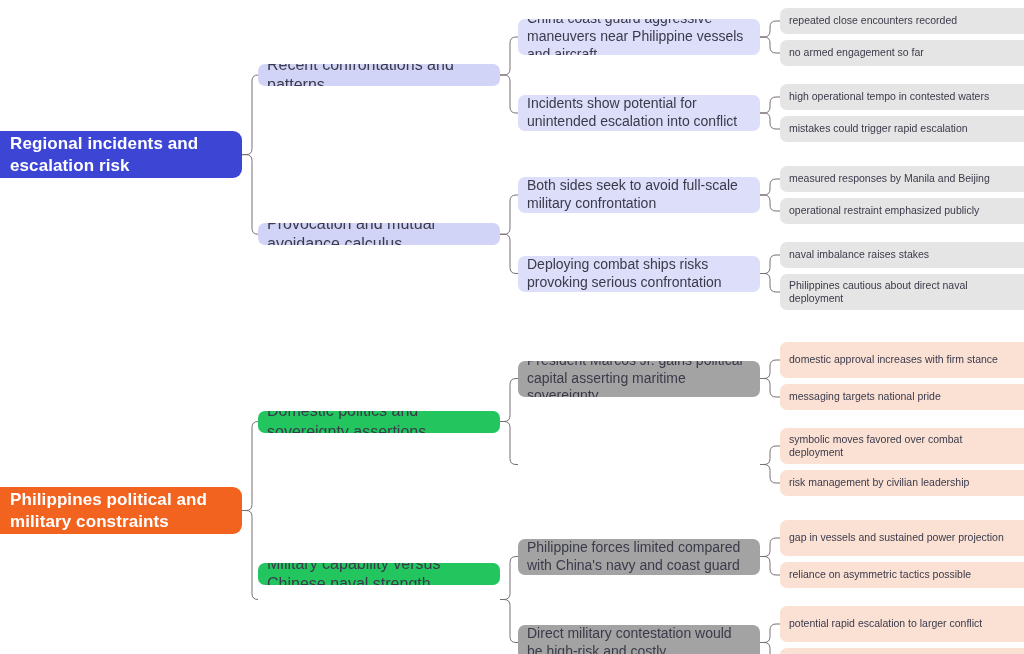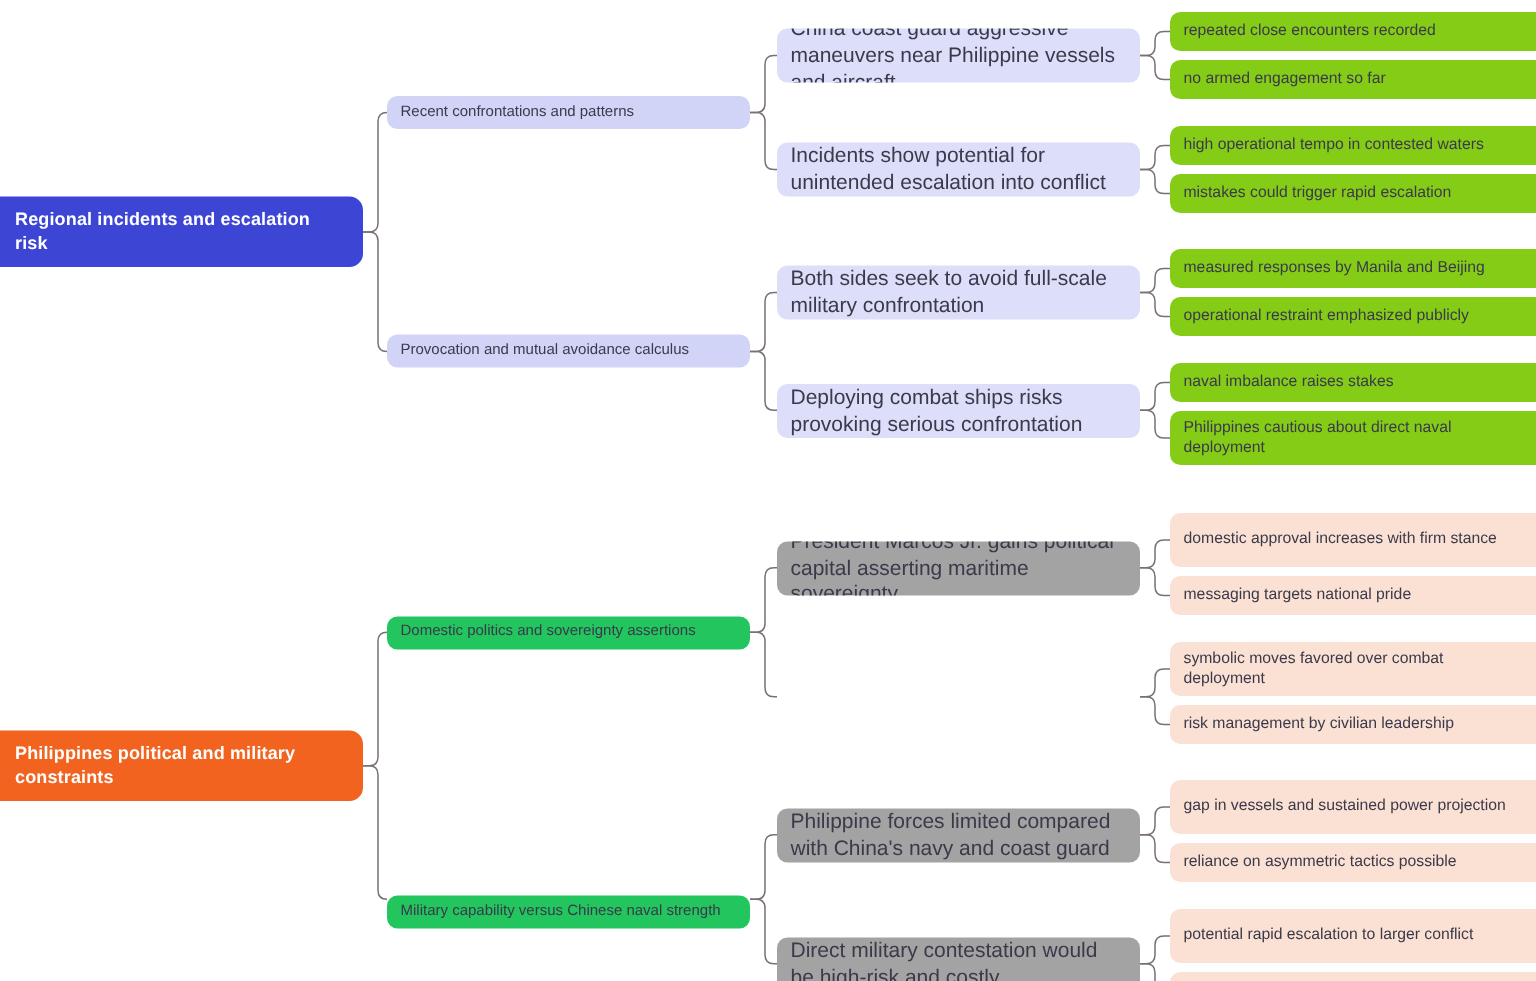--- a/index.html
+++ b/index.html
@@ -48,34 +48,34 @@
 
   
   .lvl1 {
     left: 0px;
     width: 242px;
     border-radius: 0 9px 9px 0;
     padding: 9px 14px 9px 10px;
   }
   .lvl1 .node-label {
     color: #ffffff;
-    font-size: 12px;
+    font-size: 17px;
     font-weight: bold;
     letter-spacing: 0.1px;
   }
 
   
   .lvl2 {
     left: 258px;
     width: 242px;
     padding: 5px 9px;
     min-height: 22px;
   }
   .lvl2 .node-label {
-    font-size: 10px;
+    font-size: 16px;
     color: #3a3a4a;
   }
 
   
   .lvl3 {
     left: 518px;
     width: 242px;
     padding: 6px 9px;
   }
   .lvl3 .node-label {
@@ -93,21 +93,21 @@
   .lvl4 .node-label {
     font-size: 10.5px;
     color: #3a3a4a;
   }
 
   
   
   .theme-blue.lvl1 { background: #3d45d4; }
   .theme-blue.lvl2 { background: #d2d4f7; }
   .theme-blue.lvl3 { background: #dcdefa; }
-  .theme-blue.lvl4 { background: #84cc16; }
+  .theme-blue.lvl4 { background: #e5e5e5; }
 
   
   .theme-orange.lvl1 { background: #f1631f; }
   .theme-orange.lvl2 { background: #22c55e; }
   .theme-orange.lvl3 { background: #a3a3a3; justify-content: center; }
   .theme-orange.lvl4 { background: #fbe0d4; }
 </style>
 </head>
 <body>
 
@@ -221,19 +221,19 @@
     <div class="node lvl3 theme-orange" style="top: 538.5px; height: 36px;">
       <span class="node-label">Philippine forces limited compared with China's navy and coast guard</span>
     </div>
     <div class="node lvl4 theme-orange" style="top: 606px; height: 36px;">
       <span class="node-label">potential rapid escalation to larger conflict</span>
     </div>
     <div class="node lvl4 theme-orange" style="top: 648px; height: 26px;"></div>
     <div class="node lvl3 theme-orange" style="top: 624.5px; height: 36px;">
       <span class="node-label">Direct military contestation would be high-risk and costly</span>
     </div>
-    <div class="node lvl2 theme-orange" style="top: 597px; height: 22px; align-items: center;">
+    <div class="node lvl2 theme-orange" style="top: 563px; height: 22px; align-items: center;">
       <span class="node-label">Military capability versus Chinese naval strength</span>
     </div>
     <div class="node lvl1 theme-orange" style="top: 487px; height: 47px;">
       <span class="node-label">Philippines political and military constraints</span>
     </div>
   </div>
 
 </body></html>

